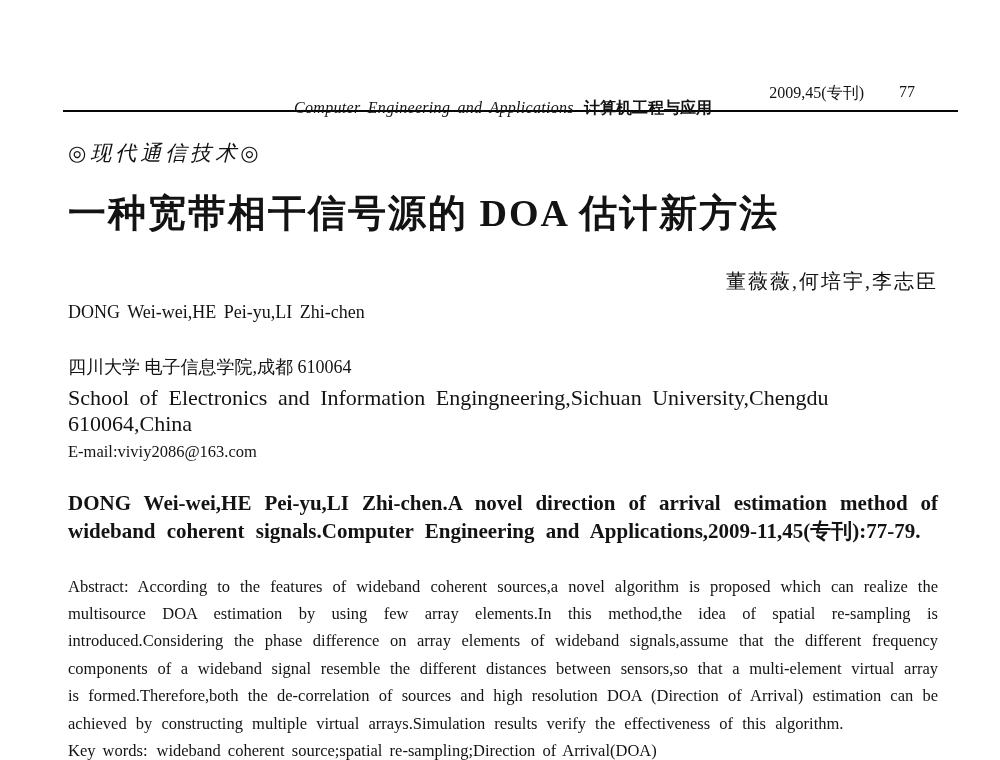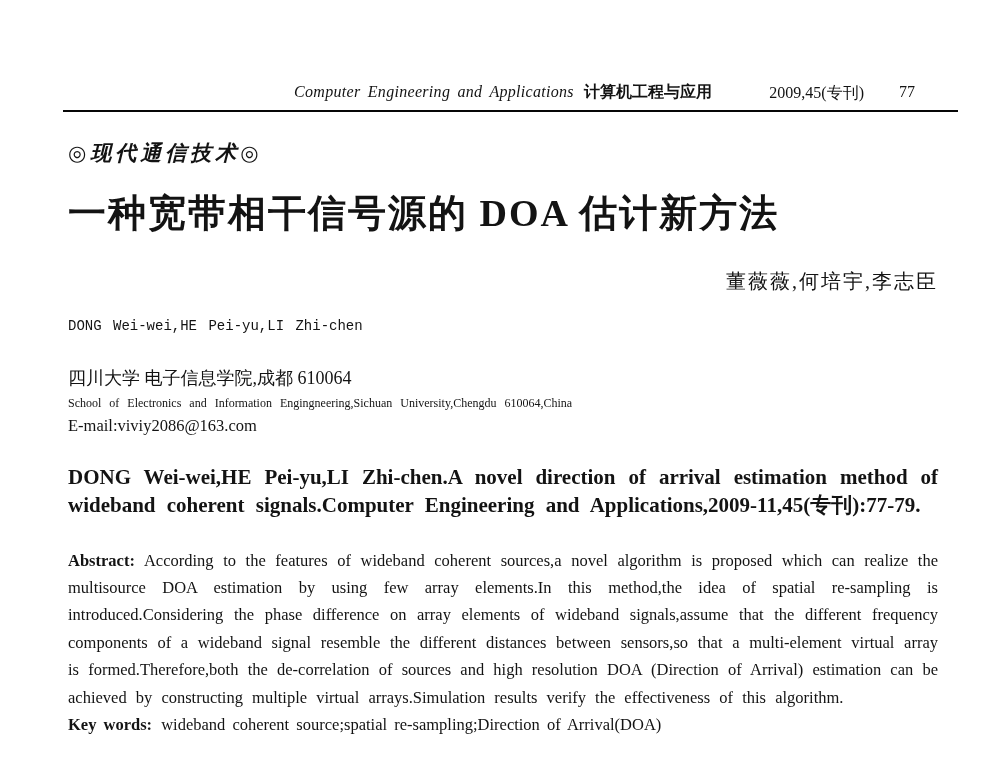--- a/index.html
+++ b/index.html
@@ -22,58 +22,58 @@
   .journal-header {
     position: relative;
     margin-top: 82px;
     height: 21px;
     font-size: 16px;
     white-space: nowrap;
   }
   .jh-center {
     position: absolute;
     left: 50%;
-    top: 0;
+    top: 16px;
     transform: translateX(-50%);
     white-space: nowrap;
   }
   .jh-en { font-style: italic; letter-spacing: 0.3px; word-spacing: 3px; }
   .jh-cn { font-weight: bold; margin-left: 6px; }
   .jh-issue { position: absolute; right: 74px; top: 1px; }
   .jh-page  { position: absolute; right: 23px; top: 1px; }
 
   .rule {
     height: 2px;
     background: #070707;
     margin: 7px -20px 0 -5px;
   }
 
   
   .column-label {
     margin-top: 27px;
     font-size: 21px;
-    font-weight: bold;
+    font-weight: normal;
     font-style: italic;
     letter-spacing: 4px;
   }
 
   
   .title {
     margin: 25px 0 0 0;
     font-size: 38px;
     font-weight: bold;
     letter-spacing: 2px;
     line-height: 1.12;
   }
   .authors-cn { margin-top: 33px; font-size: 20px; letter-spacing: 2px; text-align: right; }
-  .authors-en { margin-top: 23px;  font-size: 14px; word-spacing: 3px; font-family: Liberation Mono, monospace; }
+  .authors-en { margin-top: 7px;  font-size: 18px; word-spacing: 3px; }
 
   
   .affil-cn { margin-top: 32px; font-size: 18px; }
-  .affil-en { margin-top: 6px; font-size: 12px; word-spacing: 5px; }
+  .affil-en { margin-top: 6px; font-size: 22px; word-spacing: 5px; }
   .email    { margin-top: 5px; font-size: 16.5px; }
 
   
   .citation {
     margin: 27px 0 0 0;
     font-size: 21px;
     font-weight: bold;
     line-height: 28px;
     text-align: justify;
     word-spacing: 6px;
@@ -86,21 +86,21 @@
     line-height: 27.4px;
     text-align: justify;
     word-spacing: 5px;
   }
   .keywords {
     margin: 0;
     font-size: 16.5px;
     line-height: 27.4px;
     word-spacing: 3px;
   }
-  .inline-label { font-weight: bold; margin-right: 9px; }
+  .inline-label { font-weight: normal; margin-right: 9px; }
 </style>
 </head>
 <body>
 
 <div class="page">
 
   <header class="journal-header">
     <div class="jh-center">
       <span class="jh-en">Computer Engineering and Applications</span>
       <span class="jh-cn">计算机工程与应用</span>

